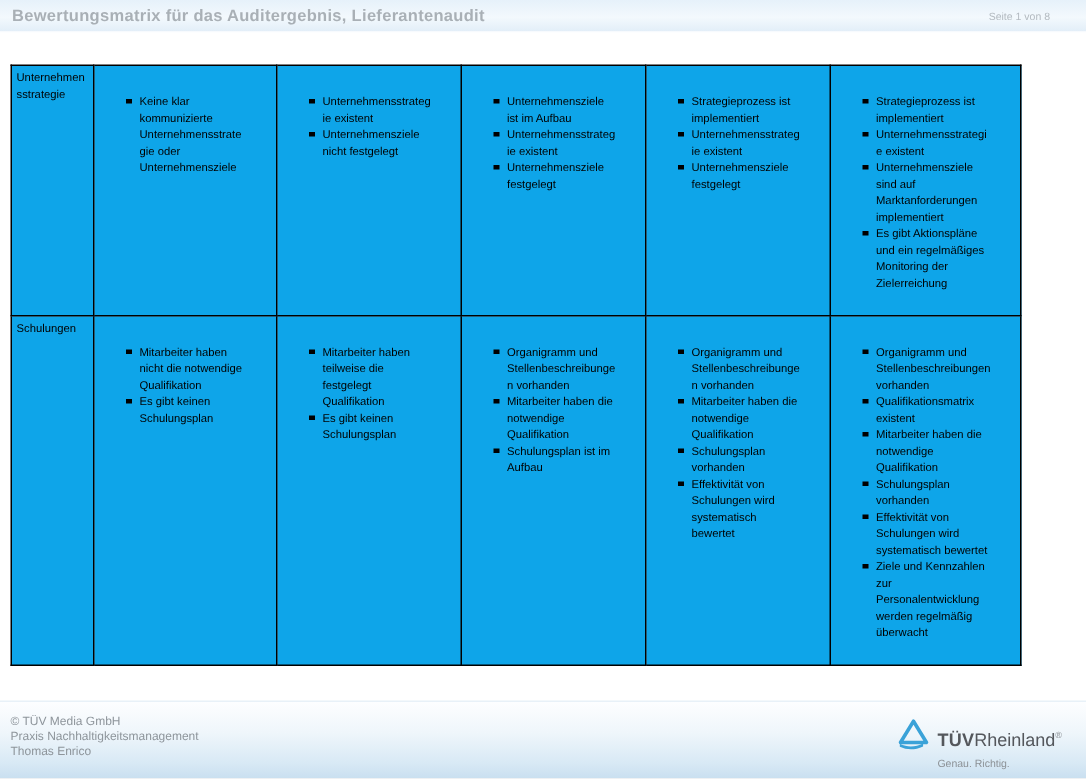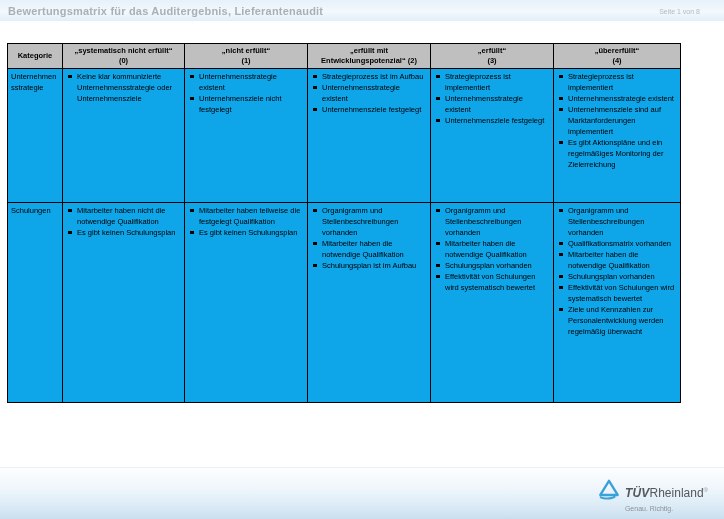--- a/index.html
+++ b/index.html
@@ -36,41 +36,41 @@
   .matrix th {
     background:#bfbfbf; font-weight:bold; text-align:center;
     vertical-align:middle; white-space:pre-line; padding:2px 3px;
     line-height:10px;
   }
   .matrix td { vertical-align:top; background:#0ea5e9; }
   td.cat {
     padding:2px 2px 0 3px; line-height:11px;
     overflow-wrap:anywhere; hyphens:auto;
   }
-  .matrix ul { list-style:none; margin:0; padding:2px 3px 0 3px; }
+  .matrix ul { list-style:none; margin:16px; padding:2px 3px 0 3px; }
   .matrix li {
     position:relative; padding-left:11px; line-height:11px;
     overflow-wrap:break-word; hyphens:auto;
   }
   .matrix li::before {
     content:""; position:absolute; left:2px; top:3.5px;
     width:3.5px; height:3.5px; background:#000;
   }
 
   
   .footer {
     position:absolute; left:0; right:0; bottom:0; height:52px;
     background:linear-gradient(to bottom,#fdfeff 0%,#eff6fb 40%,#d8e9f5 80%,#c9dff0 100%);
     border-top:1px solid #e8f1f8;
   }
   .footer-text { position:absolute; left:7px; top:8px; font-size:8px; line-height:10px; color:#8e959b; }
   .logo { position:absolute; right:16px; top:11px; }
   .logo-row { display:flex; align-items:center; gap:5px; }
   .logo-words { font-size:12px; color:#54575c; line-height:12px; }
-  .logo-words .bold { font-weight:bold; letter-spacing:.2px;font-style:italic; }
+  .logo-words .bold { font-weight:bold; letter-spacing:.2px; }
   .logo-words sup { font-size:6px; color:#8c9196; }
   .logo-tagline { font-size:7px; color:#8c9196; margin-top:1px; padding-left:27px; }
 </style>
 </head>
 <body>
 
 <div class="slide">
 
   <div class="topbar">
     <div class="topbar-title">Bewertungsmatrix für das Auditergebnis, Lieferantenaudit</div>
@@ -80,50 +80,37 @@
   <table class="matrix">
     <colgroup>
       <col style="width:55px">
         <col style="width:122px">
         <col style="width:123px">
       <col style="width:123px">
         <col style="width:123px">
         <col style="width:127px">
     </colgroup>
     <tbody>
-        <tr style="height:24px">
-      <th>Kategorie</th>
-      <th>„systematisch nicht erfüllt“
-(0)</th>
-      <th>„nicht erfüllt“
-(1)</th>
-      <th>„erfüllt mit
-Entwicklungspotenzial“ (2)</th>
-      <th>„erfüllt“
-(3)</th>
-      <th>„übererfüllt“
-(4)</th>
-    </tr>
 
     <tr style="height:134px">
       <td class="cat">Unternehmensstrategie</td>
       <td>
         <ul>
           <li>Keine klar kommunizierte Unternehmensstrategie oder Unternehmensziele</li>
         </ul>
       </td>
       <td>
         <ul>
           <li>Unternehmensstrategie existent</li>
           <li>Unternehmensziele nicht festgelegt</li>
         </ul>
       </td>
       <td>
         <ul>
-          <li>Strategieprozess ist im Aufbau</li>
+          <li>Unternehmensziele ist im Aufbau</li>
           <li>Unternehmensstrategie existent</li>
           <li>Unternehmensziele festgelegt</li>
         </ul>
       </td>
       <td>
         <ul>
           <li>Strategieprozess ist implementiert</li>
           <li>Unternehmensstrategie existent</li>
           <li>Unternehmensziele festgelegt</li>
         </ul>
@@ -163,32 +150,37 @@
         <ul>
           <li>Organigramm und Stellenbeschreibungen vorhanden</li>
           <li>Mitarbeiter haben die notwendige Qualifikation</li>
           <li>Schulungsplan vorhanden</li>
           <li>Effektivität von Schulungen wird systematisch bewertet</li>
         </ul>
       </td>
       <td>
         <ul>
           <li>Organigramm und Stellenbeschreibungen vorhanden</li>
-          <li>Qualifikationsmatrix vorhanden</li>
+          <li>Qualifikationsmatrix existent</li>
           <li>Mitarbeiter haben die notwendige Qualifikation</li>
           <li>Schulungsplan vorhanden</li>
           <li>Effektivität von Schulungen wird systematisch bewertet</li>
           <li>Ziele und Kennzahlen zur Personalentwicklung werden regelmäßig überwacht</li>
         </ul>
       </td>
     </tr>
   </tbody>
     </table>
 
   <div class="footer">
+    <div class="footer-text">
+      <div>© TÜV Media GmbH</div>
+      <div>Praxis Nachhaltigkeitsmanagement</div>
+      <div>Thomas Enrico</div>
+    </div>
     <div class="logo">
       <div class="logo-row">
         <span>
           <svg width="22" height="21" viewBox="0 0 24 23" aria-hidden="true">
             <path d="M12 2 L21.5 17.5 L2.5 17.5 Z" fill="none" stroke="#3aa2d8" stroke-width="2.6" stroke-linejoin="round"></path>
             <path d="M2 18.5 C8 21.3 13.5 20.8 19 18.2 L19 20.4 C13 23.2 7.5 23.2 2 20.7 Z" fill="#3aa2d8"></path>
           </svg>
         </span>
         <span class="logo-words"><span class="bold">TÜV</span><span>Rheinland</span><sup>®</sup></span>
       </div>

